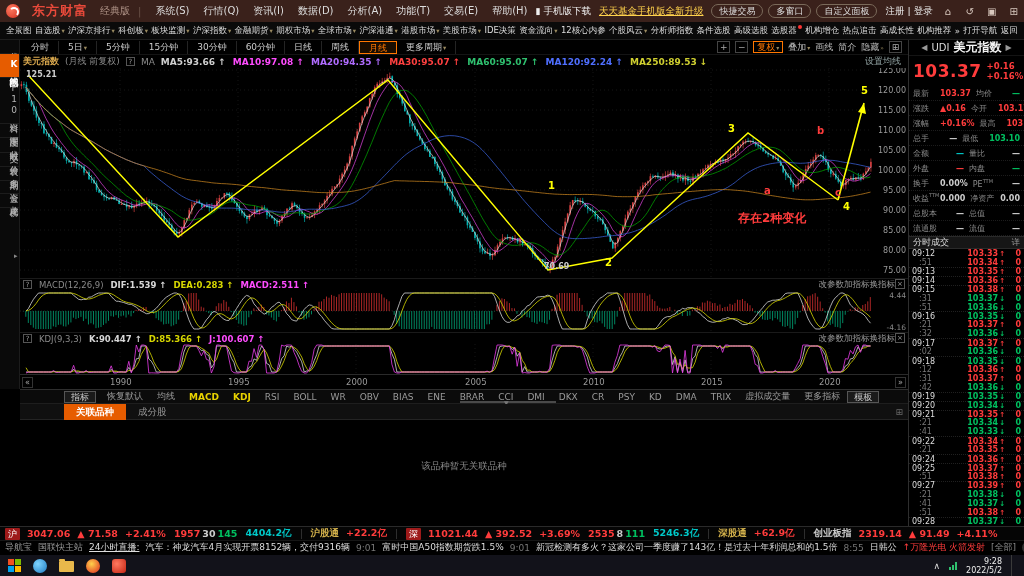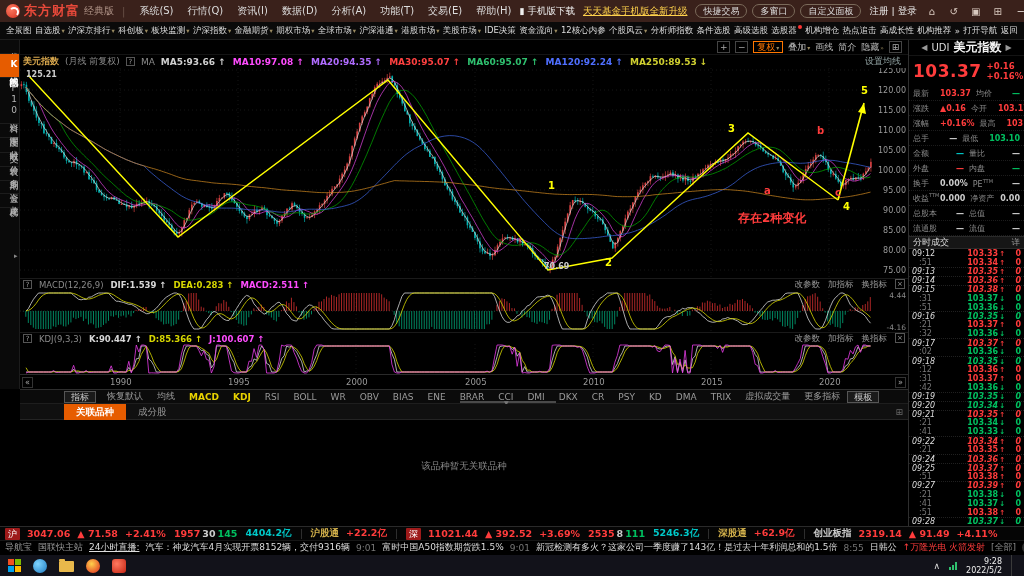--- a/index.html
+++ b/index.html
@@ -2,21 +2,21 @@
 <html><head>
 <meta charset="utf-8">
 <style>
   html,body{margin:0;padding:0;background:#000;overflow:hidden;}
   body{font-family:"DejaVu Sans","Liberation Sans",sans-serif;}
   .screen{position:relative;width:1024px;height:576px;background:#000;color:#ccc;overflow:hidden;font-size:10px;}
   .screen *{box-sizing:border-box;}
 
   
   .titlebar{position:absolute;left:0;top:0;width:1024px;height:22px;background:#3a211b;display:flex;align-items:center;padding:0 6px;gap:8px;white-space:nowrap;}
-  .logo{display:flex;align-items:center;gap:4px;}
+  .logo{display:flex;align-items:center;gap:12px;}
   .logo-dot{width:14px;height:14px;border-radius:50%;background:radial-gradient(circle at 35% 35%,#ff7a60,#d42f1f);position:relative;}
   .logo-dot::after{content:"";position:absolute;left:3px;top:3px;width:6px;height:6px;border:2px solid #fff;border-left-color:transparent;border-bottom-color:transparent;border-radius:50%;}
   .brand{color:#e8493a;font-weight:bold;font-size:13px;letter-spacing:1px;}
   .edition{color:#b09488;font-size:10px;}
   .tb-sep{color:#6a5348;}
   .menus{display:flex;gap:14px;font-size:10px;color:#ddd;margin-left:6px;}
   .tb-right{margin-left:auto;display:flex;align-items:center;gap:8px;}
   .phone-btn{display:flex;align-items:center;gap:3px;color:#eee;font-size:9.5px;}
   .phone-glyph{color:#eee;font-size:9px;}
   .promo{color:#ffd24c;font-size:9.5px;text-decoration:underline;}
@@ -51,21 +51,21 @@
   .chart-col{position:absolute;left:20px;top:55px;width:888px;height:334px;display:flex;flex-direction:column;background:#000;}
   .chart-header{height:13px;display:flex;align-items:center;gap:6px;font-size:9px;padding:0 3px;white-space:nowrap;}
   .ch-title{color:#d9a84e;font-weight:bold;}
   .ch-mode{color:#8a8a8a;}
   .helpbox{border:1px solid #555;color:#999;font-size:7px;width:9px;height:9px;line-height:8px;text-align:center;}
   .ch-ma{color:#8a8a8a;}
   .ma-item{font-weight:bold;}
   .ch-settings{margin-left:auto;color:#8fa0a0;padding-right:4px;}
   svg{display:block;background:#000;}
   .ind-h{height:12px;display:flex;align-items:center;gap:7px;font-size:8.5px;color:#8a8a8a;padding:0 3px;border-top:1px solid #1a1a1a;white-space:nowrap;}
-  .ind-links{margin-left:auto;display:flex;gap:8px;color:#9a9a9a;}
+  .ind-links{margin-left:auto;display:flex;color:#9a9a9a;}
   .ind-x{border:1px solid #555;width:10px;height:10px;line-height:8px;text-align:center;font-size:7px;color:#999;}
   .xaxis{height:15px;position:relative;border-top:1px solid #2a2a2a;color:#999;font-size:8.5px;}
   .xaxis span{position:absolute;top:2px;}
   .xscroll{color:#aaa;border:1px solid #333;padding:0 2px;font-size:8px;top:1px;}
 
   
   .indicator-bar{position:absolute;left:20px;top:389px;width:888px;height:15px;background:#0b0b0b;border-top:1px solid #2e2e2e;border-bottom:1px solid #1e1e1e;display:flex;align-items:center;padding-left:44px;font-size:9px;white-space:nowrap;position:absolute;}
   .ind-tab{color:#9a9a9a;padding:0 7px;}
   .ind-tab.active{color:#e8d200;font-weight:bold;}
   .ind-tab.btn{border:1px solid #555;background:#1a1a1a;color:#ccc;padding:0 6px;height:12px;line-height:11px;margin-right:4px;}
@@ -93,21 +93,21 @@
   .qs-row{display:flex;align-items:center;height:15px;padding:0 4px;border-bottom:1px dotted #1c1c1c;font-size:8px;}
   .qs-l{color:#8a8a8a;width:27px;flex:0 0 auto;}
   .qs-l sup{font-size:5px;}
   .qs-v{flex:1;text-align:right;font-weight:bold;margin-right:5px;}
   .qs-v:last-child{margin-right:0;}
   .ticks-header{height:13px;background:#161616;border-top:1px solid #2a2a2a;border-bottom:1px solid #2a2a2a;display:flex;align-items:center;padding:0 4px;}
   .ticks-title{color:#ddd;font-size:9px;}
   .ticks-detail{margin-left:auto;color:#999;font-size:8.5px;}
   .ticks{flex:1;display:flex;flex-direction:column;overflow:hidden;}
   .tk{display:flex;align-items:center;height:8.93px;flex:0 0 auto;font-size:8px;padding:0 3px;}
-  .tk.grp{border-top:1px dotted #202020;font-style:italic;}
+  .tk.grp{border-top:1px dotted #202020;}
   .tk .t{width:26px;color:#ddd;}
   .tk.sub .t{color:#777;padding-left:7px;}
   .tk .p{flex:1;text-align:right;font-weight:bold;}
   .tk .a{font-size:7px;margin-left:1px;}
   .tk .v{width:16px;text-align:right;font-weight:bold;}
 
   
   .index-bar{position:absolute;left:0;top:526px;width:1024px;height:14px;background:#050505;border-top:1px solid #2a2a2a;display:flex;align-items:center;padding:0 5px;gap:7px;font-size:9.5px;font-weight:bold;white-space:nowrap;overflow:hidden;}
   .ib-badge{background:#9e1a1a;color:#fff;padding:0 3px;height:12px;line-height:12px;font-size:9px;border-radius:1px;font-weight:normal;}
   .ib-sep{width:1px;height:10px;background:#2e2e2e;margin:0 2px;}
@@ -213,20 +213,32 @@
       <span class="nav-item">机构增仓</span>
       <span class="nav-item">热点追击</span>
       <span class="nav-item">高成长性</span>
       <span class="nav-item">机构推荐</span>
       <span class="nav-item">»</span>
       <span class="nav-item">打开导航</span>
       <span class="nav-item">返回</span>
     </div>
 
   <div class="toolbar">
+    <div class="periods" id="periods">
+        <span class="period">分时</span>
+        <span class="period">5日<span class="arr">▾</span></span>
+        <span class="period">5分钟</span>
+        <span class="period">15分钟</span>
+        <span class="period">30分钟</span>
+        <span class="period">60分钟</span>
+        <span class="period">日线</span>
+        <span class="period">周线</span>
+        <span class="period active">月线</span>
+        <span class="period">更多周期<span class="arr">▾</span></span>
+      </div>
     <div class="tools" id="tools">
         <span class="tool box">+</span>
         <span class="tool box">−</span>
         <span class="tool accent">复权<span class="arr">▾</span></span>
         <span class="tool">叠加<span class="arr">▾</span></span>
         <span class="tool">画线</span>
         <span class="tool">简介</span>
         <span class="tool">隐藏<span class="arr">»</span></span>
         <span class="tool box">⊞</span>
       </div>

